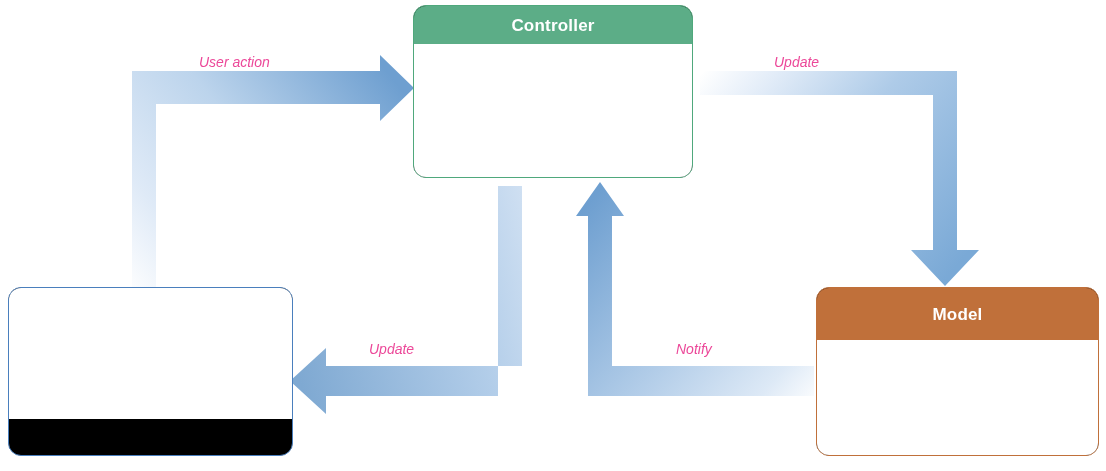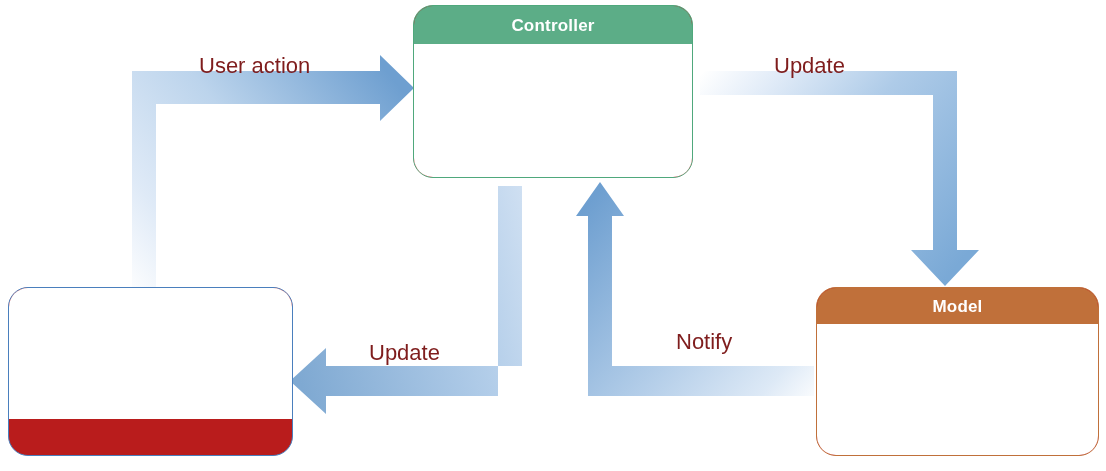--- a/index.html
+++ b/index.html
@@ -24,22 +24,22 @@
     position: absolute;
     top: 0;
     left: 0;
     width: 1106px;
     height: 471px;
     display: block;
   }
   .node-box {
     position: absolute;
     box-sizing: border-box;
-    background: #b91c1c;
-    border-radius: 20px;
+    background: #000000;
+    border-radius: 13px;
     overflow: hidden;
   }
   .node-header {
     box-sizing: border-box;
     width: 100%;
     display: flex;
     align-items: center;
     justify-content: center;
   }
   .node-title {
@@ -86,38 +86,39 @@
 
   
   #node-model {
     left: 816px;
     top: 287px;
     width: 283px;
     height: 169px;
     border: 1.6px solid #c0703a;
   }
   #node-model .node-header {
-    height: 36px;
+    height: 52px;
     background: #c0703a;
   }
   #node-model .node-body { height: 131px; }
 
   .edge-label {
     position: absolute;
-    color: #7f1d1d;
-    font-size: 22px;
+    color: #ec4899;
+    font-size: 14px;
     font-family: "Liberation Sans", sans-serif;
     white-space: nowrap;
     background: transparent;
     line-height: 1;
+    font-style: italic;
   }
   #label-user-action { left: 199px; top: 55px; }
   #label-update-top  { left: 774px; top: 55px; }
   #label-update-bottom { left: 369px; top: 342px; }
-  #label-notify      { left: 676px; top: 331px; }
+  #label-notify      { left: 676px; top: 342px; }
 </style>
 </head>
 <body>
 
 <div id="diagram-root">
 
   <svg id="mvc-svg" viewBox="0 0 1106 471" xmlns="http://www.w3.org/2000/svg">
     <defs>
 
       <linearGradient id="grad-user-action" gradientUnits="userSpaceOnUse" x1="132" y1="300" x2="400" y2="88">

